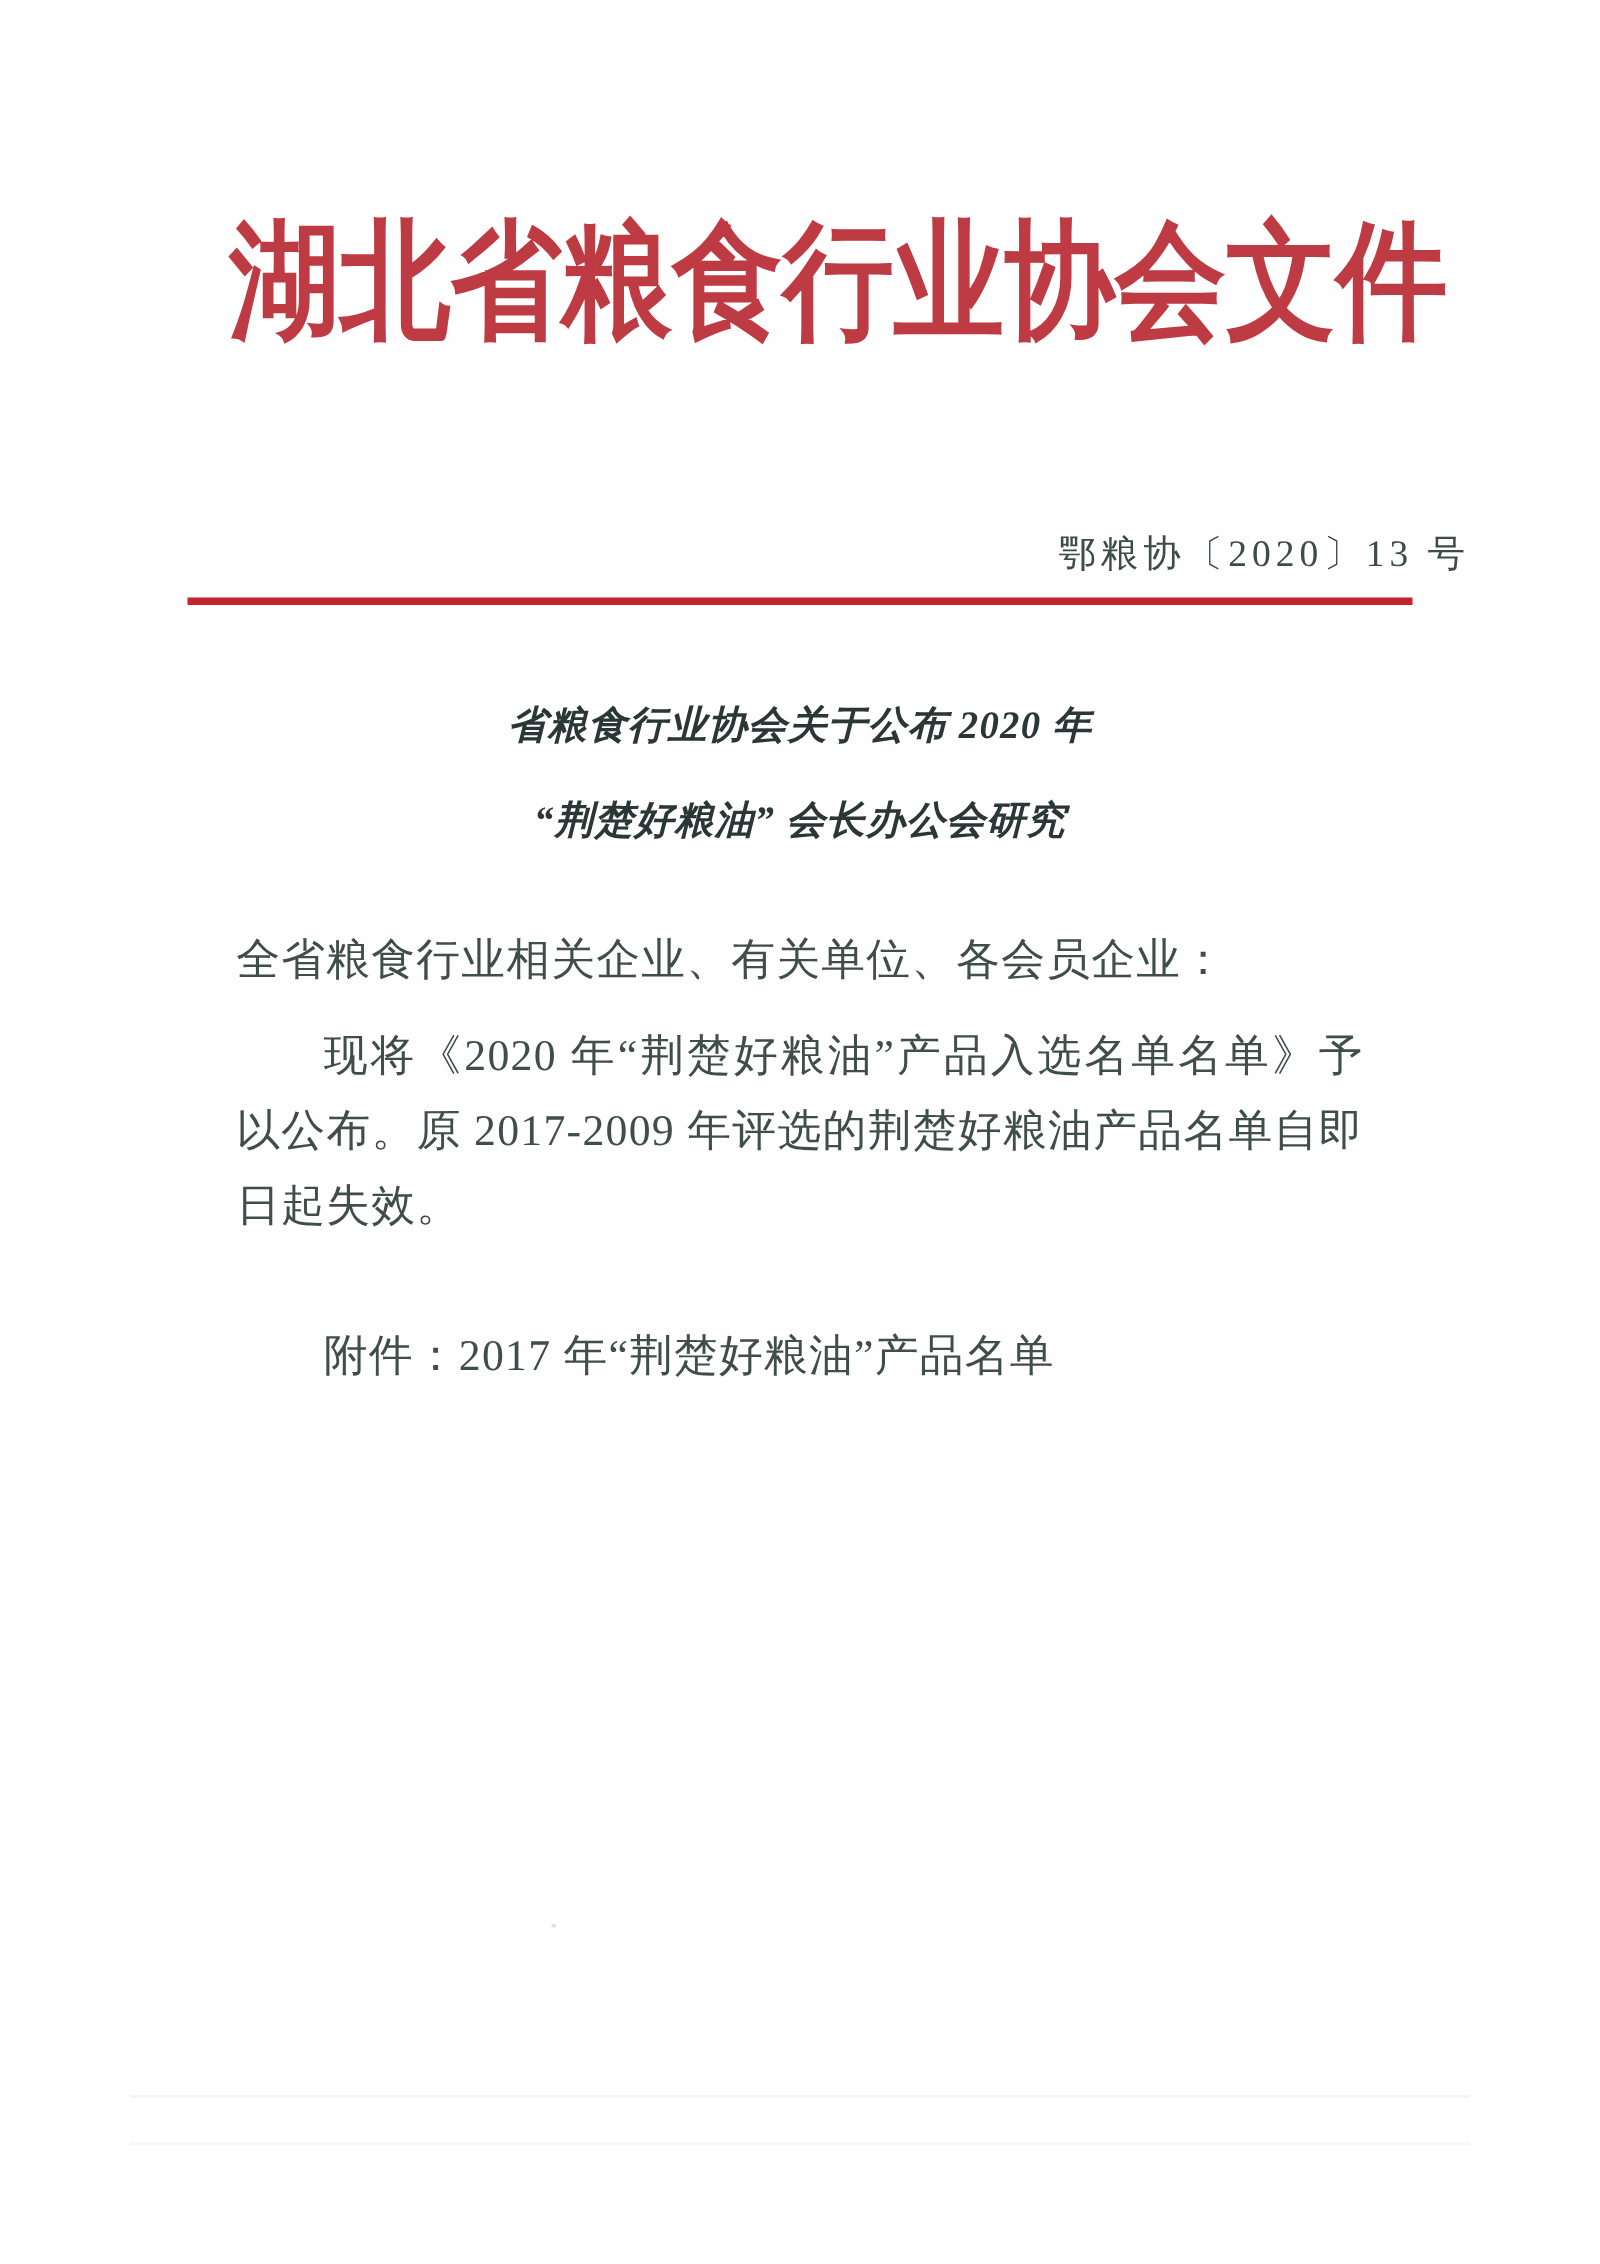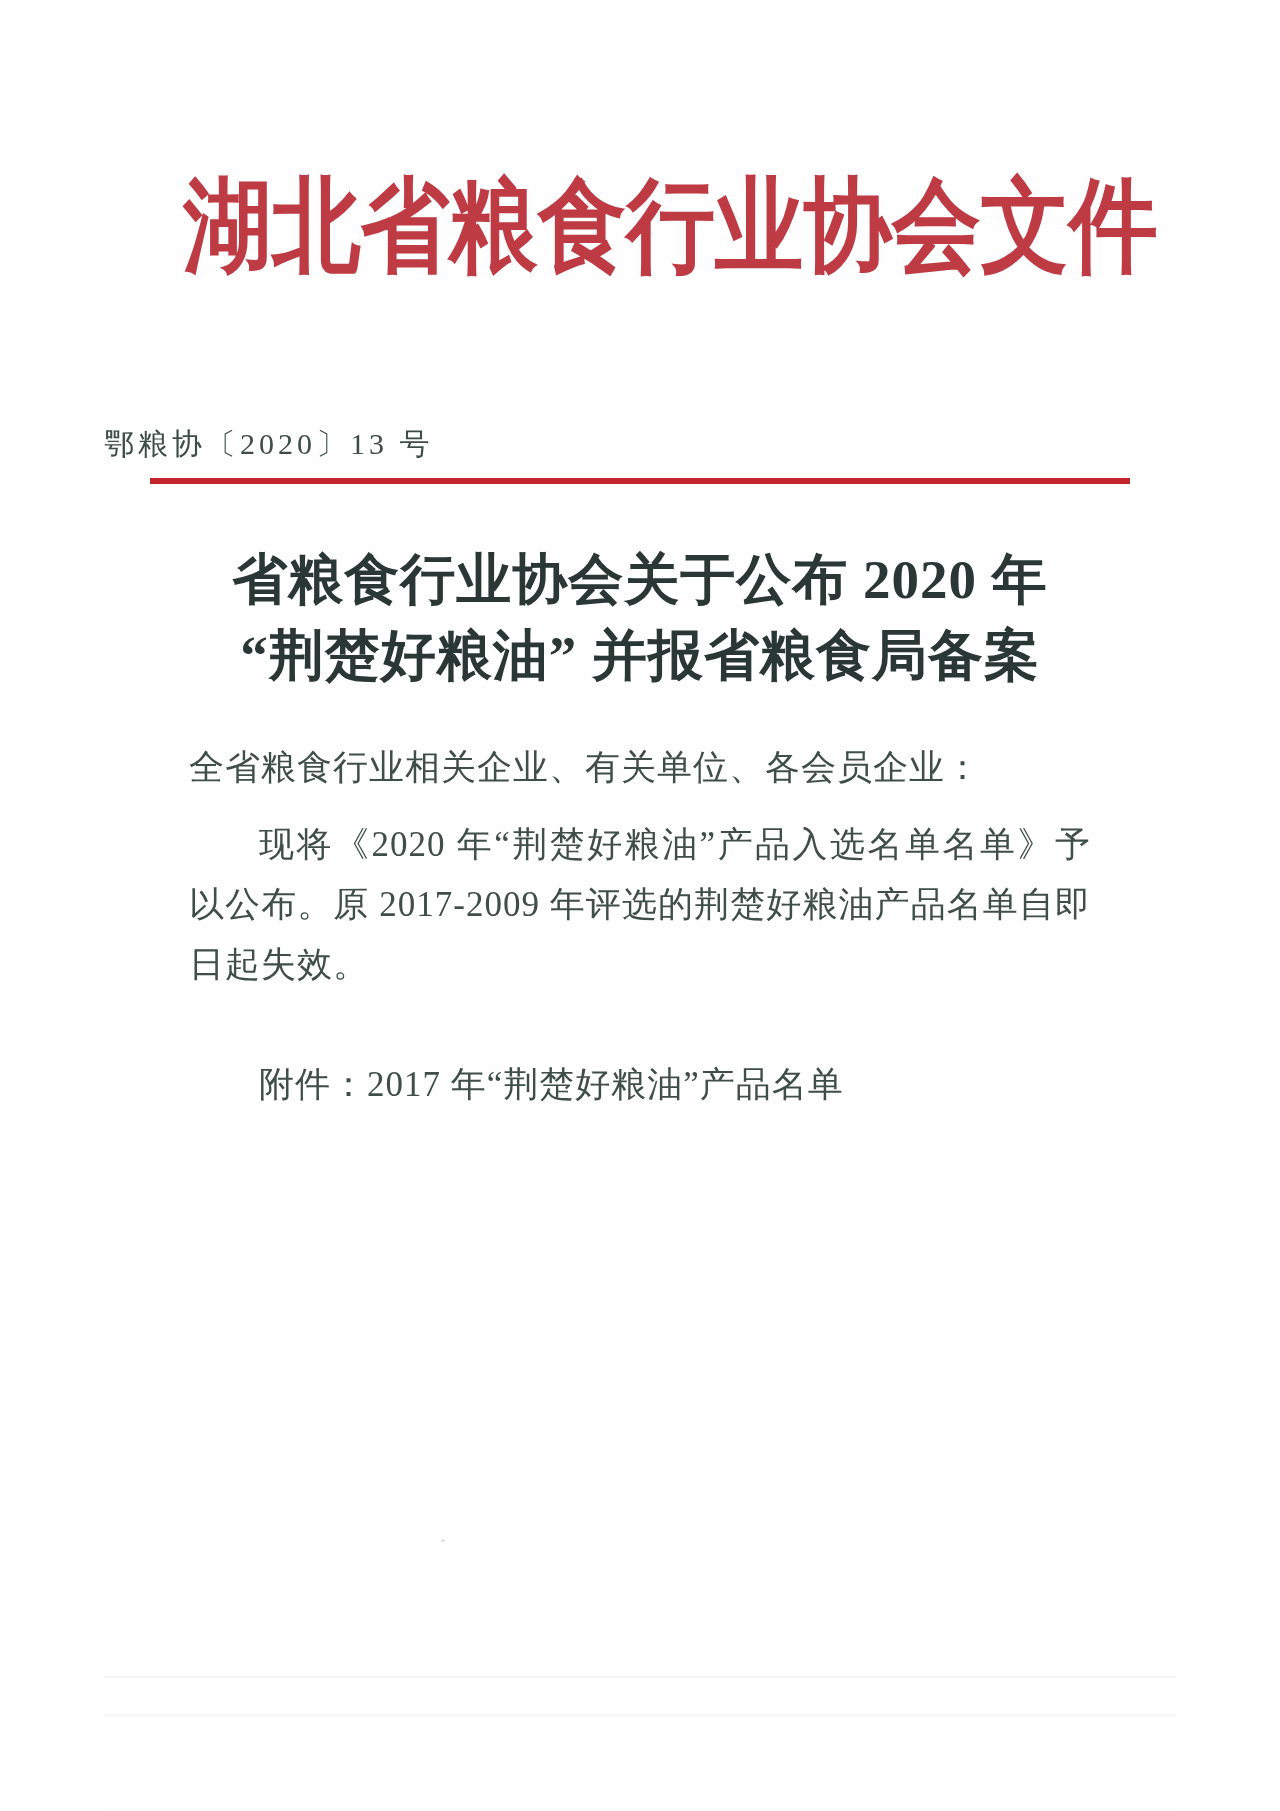--- a/index.html
+++ b/index.html
@@ -28,42 +28,43 @@
     font-size: 103px;
     font-weight: 900;
     color: #bf3b44;
     transform: scaleX(0.86);
     transform-origin: center;
     letter-spacing: 0px;
   }
   
   .doc-number {
     margin-top: 102px;
-    text-align: left;
+    text-align: right;
     font-size: 30px;
     letter-spacing: 4px;
     color: #3e4c48;
     line-height: 40px;
   }
   
   .red-rule {
     width: 980px;
     height: 6px;
     margin: 14px auto 0 auto;
     background: #c4242c;
   }
   
   .doc-title {
     margin-top: 58px;
     text-align: center;
-    font-size: 55px;
+    font-size: 31px;
     font-weight: bold;
     color: #2b3734;
     line-height: 76px;
     letter-spacing: 1px;
+    font-style: italic;
   }
   
   .doc-body {
     width: 936px;
     margin: 44px auto 0 auto;
     font-size: 35px;
     line-height: 60px;
     color: #404e4a;
     letter-spacing: 1px;
   }
@@ -122,21 +123,21 @@
   <div class="org-header">
     <span class="stretch">湖北省粮食行业协会文件</span>
   </div>
 
   <div class="doc-number">鄂粮协〔2020〕13 号</div>
 
   <div class="red-rule"></div>
 
   <div class="doc-title">
     <div>省粮食行业协会关于公布 2020 年</div>
-    <div>“荆楚好粮油” 并报省粮食局备案</div>
+    <div>“荆楚好粮油” 会长办公会研究</div>
   </div>
 
   <div class="doc-body">
     <p>全省粮食行业相关企业、有关单位、各会员企业：</p>
     <p class="indent">现将《2020 年“荆楚好粮油”产品入选名单名单》予以公布。原 2017-2009 年评选的荆楚好粮油产品名单自即日起失效。</p>
     <p class="indent attachment">附件：2017 年“荆楚好粮油”产品名单</p>
   </div>
 
   <div class="scan-line-1"></div>
   <div class="scan-line-2"></div>

